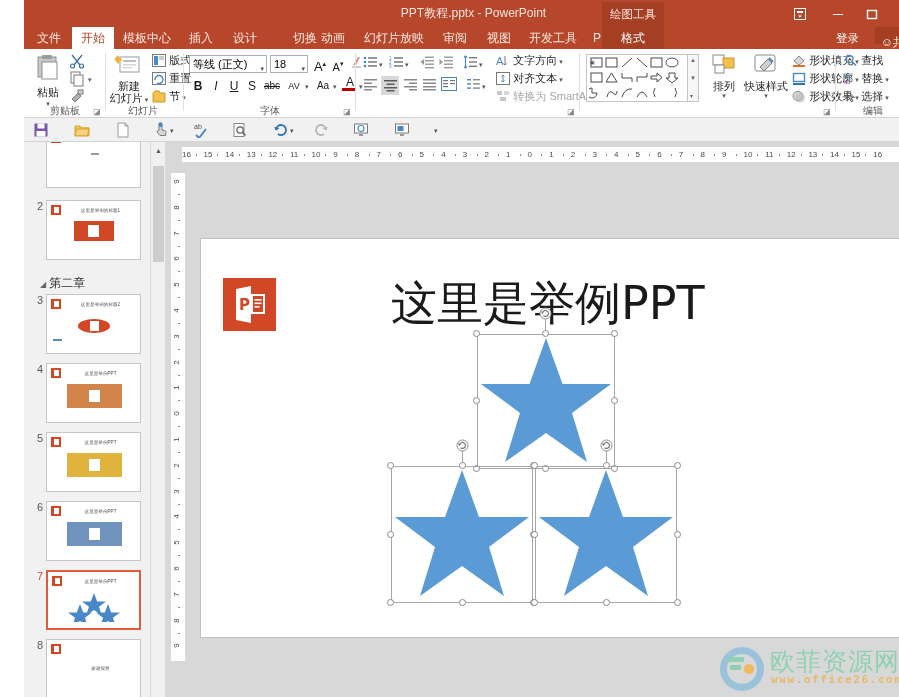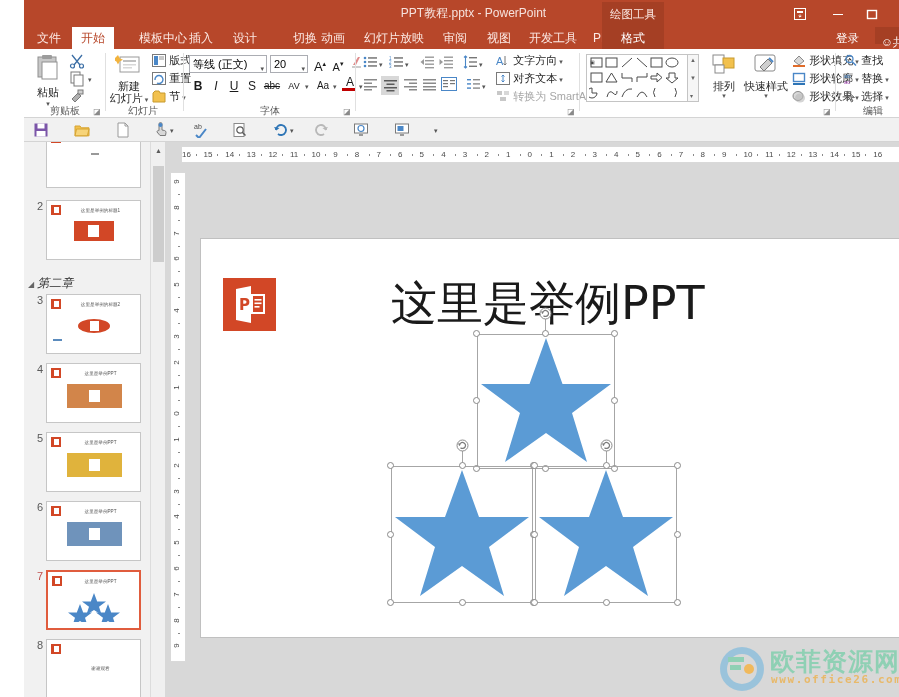--- a/index.html
+++ b/index.html
@@ -134,21 +134,21 @@
   }
   .thumb-title {
     position:absolute; left:20px; right:6px; top:7px; height:6px;
     font-size:4.6px; color:#555; text-align:center; white-space:nowrap;
     overflow:hidden; line-height:6px;
   }
   .thumb-block {
     position:absolute; left:27px; width:40px; height:20px;
   }
   .section-head {
-    position:absolute; left:4px; font-size:12px; color:#2b2b2b;font-style:italic;
+    position:absolute; left:16px; font-size:12px; color:#2b2b2b;
   }
   .section-tri { font-size:8px; color:#666; margin-right:3px; }
 
   .pane-scroll {
     position:absolute; left:126px; top:142px; width:15px; height:555px;
     background:#f0f0f0; border-left:1px solid #dcdcdc;
   }
   .sb-arrow {
     position:absolute; left:0; width:15px; height:16px;
     display:flex; align-items:center; justify-content:center;
@@ -220,21 +220,21 @@
     position:absolute; left:2px; width:12px; background:#fff;
     border:1px solid #cfcfcf;
   }
 
   
   .watermark {
     position:absolute; left:694px; top:645px; width:190px; height:50px;
     pointer-events:none;
   }
   .wm-text {
-    position:absolute; left:52px; top:0px; font-size:25px; font-weight:bold;
+    position:absolute; left:52px; top:0px; font-size:25px; font-weight:normal;
     color:#8fd0b4; letter-spacing:1px; white-space:nowrap;
     font-family:"DejaVu Sans","Liberation Sans",sans-serif;
   }
   .wm-url {
     position:absolute; left:53px; top:28px; font-size:11px; font-weight:bold;
     color:#e8b96a; letter-spacing:1.6px; white-space:nowrap;
     font-family:"DejaVu Sans Mono","Liberation Mono",monospace;
   }
 </style>
 </head>
@@ -267,21 +267,21 @@
         <svg width="12" height="12" viewBox="0 0 12 12">
             <path d="M1.5 1.5 L10.5 10.5 M10.5 1.5 L1.5 10.5" stroke="#fff" stroke-width="1.4"></path>
           </svg>
       </div>
     </div>
   </div>
 
   <div class="tabstrip">
     <div class="tab" style="left:4px;width:42px">文件</div>
     <div class="tab active" style="left:48px;width:42px">开始</div>
-    <div class="tab" style="left:108px;width:62px">模板中心</div>
+    <div class="tab" style="left:92px;width:62px">模板中心</div>
     <div class="tab" style="left:156px;width:42px">插入</div>
     <div class="tab" style="left:200px;width:42px">设计</div>
     <div class="tab" style="left:260px;width:42px">切换</div>
     <div class="tab" style="left:288px;width:42px">动画</div>
     <div class="tab" style="left:332px;width:76px">幻灯片放映</div>
     <div class="tab" style="left:410px;width:42px">审阅</div>
     <div class="tab" style="left:454px;width:42px">视图</div>
     <div class="tab" style="left:498px;width:62px">开发工具</div>
     <div class="tab" style="left:562px;width:74px">PDF工具集</div>
     <div class="tab ctx-active" style="left:578px;width:62px;left:578px">格式</div>
@@ -367,21 +367,21 @@
       <div class="rgroup-label">幻灯片</div>
       <div class="rgroup-sep" style="right:0"></div>
     </div>
 
     <div class="rgroup" style="left:160px;width:172px">
       <div class="fontbox" style="left:5px;top:6px;width:78px">
         <span>等线 (正文)</span>
         <span class="dd">▾</span>
       </div>
       <div class="fontbox" style="left:86px;top:6px;width:38px">
-        <span>20</span>
+        <span>18</span>
         <span class="dd">▾</span>
       </div>
       <div class="fmtbtn" style="left:128px;top:6px;width:16px;height:18px;line-height:18px;font-size:13px">
         <span>A</span><sup style="font-size:7px">▴</sup>
       </div>
       <div class="fmtbtn" style="left:146px;top:6px;width:16px;height:18px;line-height:18px;font-size:11px">
         <span>A</span><sup style="font-size:7px">▾</sup>
       </div>
       <div class="fmtbtn" style="left:164px;top:5px;width:16px;height:18px">
         <svg width="15" height="15" viewBox="0 0 15 15">

